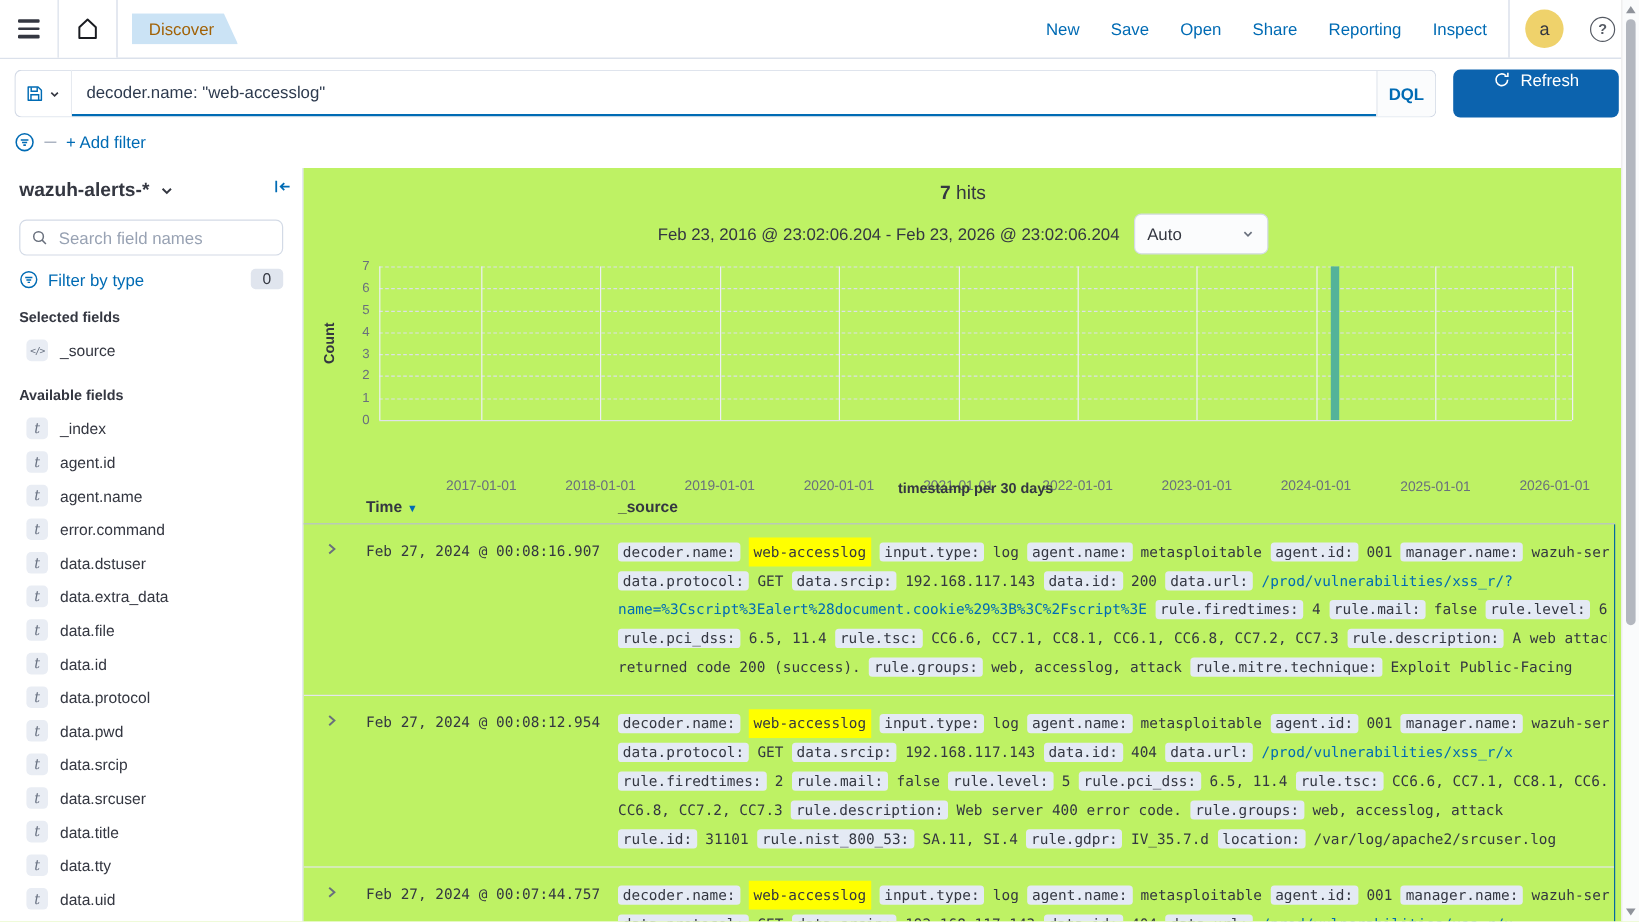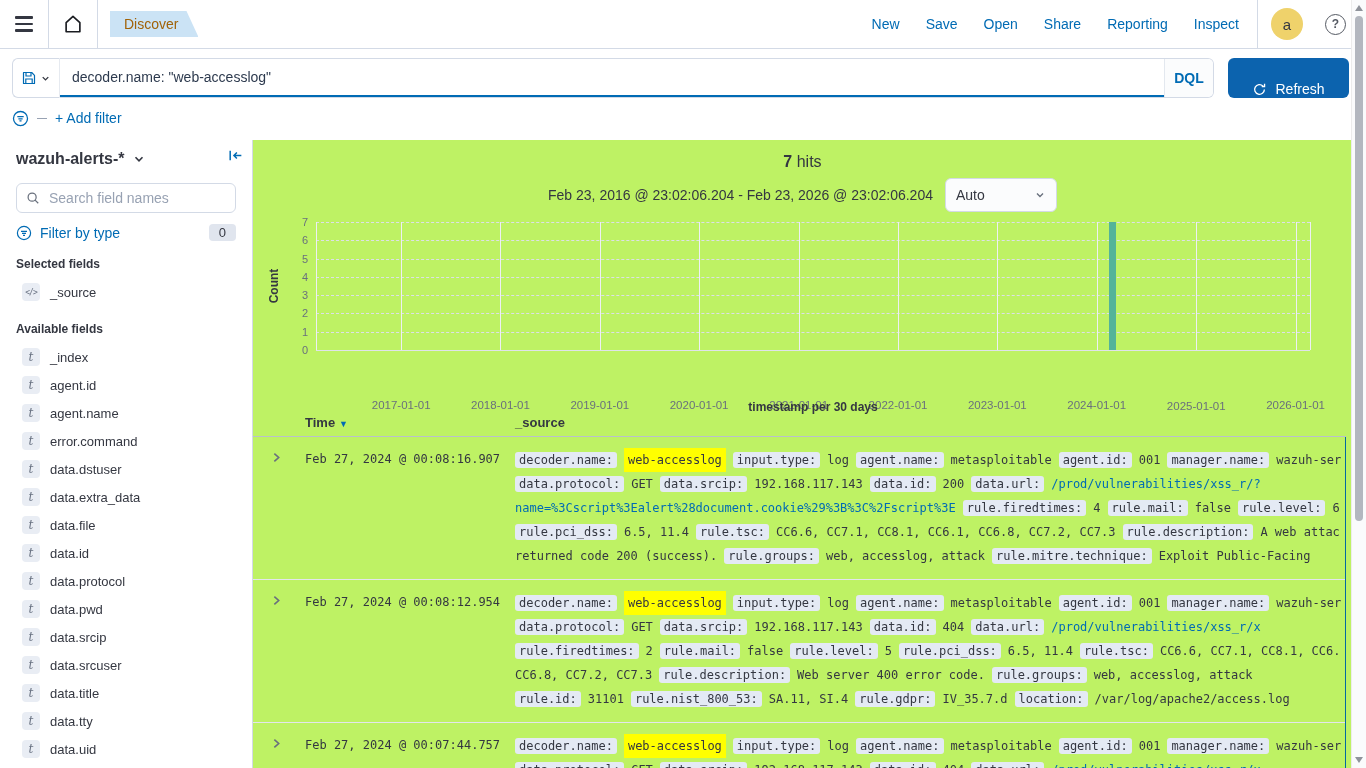--- a/index.html
+++ b/index.html
@@ -27,22 +27,22 @@
   
   .querybar{position:absolute;top:58px;left:12px;right:17px;height:40px;display:flex;align-items:stretch;}
   .save-btn{width:46px;border:1px solid #d3dae6;border-right:1px solid #e6eaf0;border-radius:6px 0 0 6px;
             background:#fff;display:flex;align-items:center;justify-content:center;gap:3px;cursor:pointer;}
   .query-group{flex:1;display:flex;border:1px solid #d3dae6;border-left:none;border-radius:0 6px 6px 0;
                overflow:hidden;background:#fff;}
   .query-input{flex:1;border:none;outline:none;font-size:14px;color:#2d3a4e;padding:0 12px;
                border-bottom:2px solid #006BB4;font-family:"Liberation Sans",sans-serif;background:#fff;}
   .dql-btn{width:48px;background:#fbfcfd;border-left:1px solid #e3e8ef;display:flex;align-items:center;
            justify-content:center;font-size:14px;font-weight:600;color:#006BB4;cursor:pointer;}
-  .refresh-btn{margin-left:14px;width:121px;background:#0c63ae;color:#fff;border:none;border-radius:6px;
-               display:flex;align-items:flex-end;justify-content:center;gap:8px;font-size:14px;
+  .refresh-btn{margin-left:14px;width:138px;background:#0c63ae;color:#fff;border:none;border-radius:6px;
+               display:flex;align-items:flex-start;justify-content:center;gap:8px;font-size:14px;
                font-family:"Liberation Sans",sans-serif;cursor:pointer;}
 
   
   .filterbar{position:absolute;top:108px;left:12px;display:flex;align-items:center;gap:8px;height:20px;}
   .filter-dash{width:10px;height:1px;background:#98a2b3;}
   .add-filter{color:#006BB4;cursor:pointer;}
 
   
   .sidebar{position:absolute;top:140px;bottom:0;left:0;width:253px;box-sizing:border-box;
            border-right:1px solid #d3dae6;padding:8px 16px;background:#fff;}
@@ -361,21 +361,21 @@
             <svg width="13" height="13" viewBox="0 0 12 12" fill="none" stroke="#69707D" stroke-width="1.5">
               <path d="M4 2.5 8 6l-4 3.5"></path>
             </svg>
           </button>
           <div class="time">Feb 27, 2024 @ 00:08:12.954</div>
           <div class="src">
             <div class="src-line"><span class="tok-k">decoder.name:</span><span class="tok-h">web-accesslog</span><span class="tok-k">input.type:</span><span class="tok-t">log</span><span class="tok-k">agent.name:</span><span class="tok-t">metasploitable</span><span class="tok-k">agent.id:</span><span class="tok-t">001</span><span class="tok-k">manager.name:</span><span class="tok-t">wazuh-server</span></div>
             <div class="src-line"><span class="tok-k">data.protocol:</span><span class="tok-t">GET</span><span class="tok-k">data.srcip:</span><span class="tok-t">192.168.117.143</span><span class="tok-k">data.id:</span><span class="tok-t">404</span><span class="tok-k">data.url:</span><span class="tok-l">/prod/vulnerabilities/xss_r/x</span></div>
             <div class="src-line"><span class="tok-k">rule.firedtimes:</span><span class="tok-t">2</span><span class="tok-k">rule.mail:</span><span class="tok-t">false</span><span class="tok-k">rule.level:</span><span class="tok-t">5</span><span class="tok-k">rule.pci_dss:</span><span class="tok-t">6.5, 11.4</span><span class="tok-k">rule.tsc:</span><span class="tok-t">CC6.6, CC7.1, CC8.1, CC6.1,</span></div>
             <div class="src-line"><span class="tok-t">CC6.8, CC7.2, CC7.3</span><span class="tok-k">rule.description:</span><span class="tok-t">Web server 400 error code.</span><span class="tok-k">rule.groups:</span><span class="tok-t">web, accesslog, attack</span></div>
-            <div class="src-line"><span class="tok-k">rule.id:</span><span class="tok-t">31101</span><span class="tok-k">rule.nist_800_53:</span><span class="tok-t">SA.11, SI.4</span><span class="tok-k">rule.gdpr:</span><span class="tok-t">IV_35.7.d</span><span class="tok-k">location:</span><span class="tok-t">/var/log/apache2/access.log</span></div>
+            <div class="src-line"><span class="tok-k">rule.id:</span><span class="tok-t">31101</span><span class="tok-k">rule.nist_800_53:</span><span class="tok-t">SA.11, SI.4</span><span class="tok-k">rule.gdpr:</span><span class="tok-t">IV_35.7.d</span><span class="tok-k">location:</span><span class="tok-t">/var/log/apache2/srcuser.log</span></div>
           </div>
         </div>
         <div class="doc-row" style="height: 70px;">
           <button class="expander">
             <svg width="13" height="13" viewBox="0 0 12 12" fill="none" stroke="#69707D" stroke-width="1.5">
               <path d="M4 2.5 8 6l-4 3.5"></path>
             </svg>
           </button>
           <div class="time">Feb 27, 2024 @ 00:07:44.757</div>
           <div class="src">

